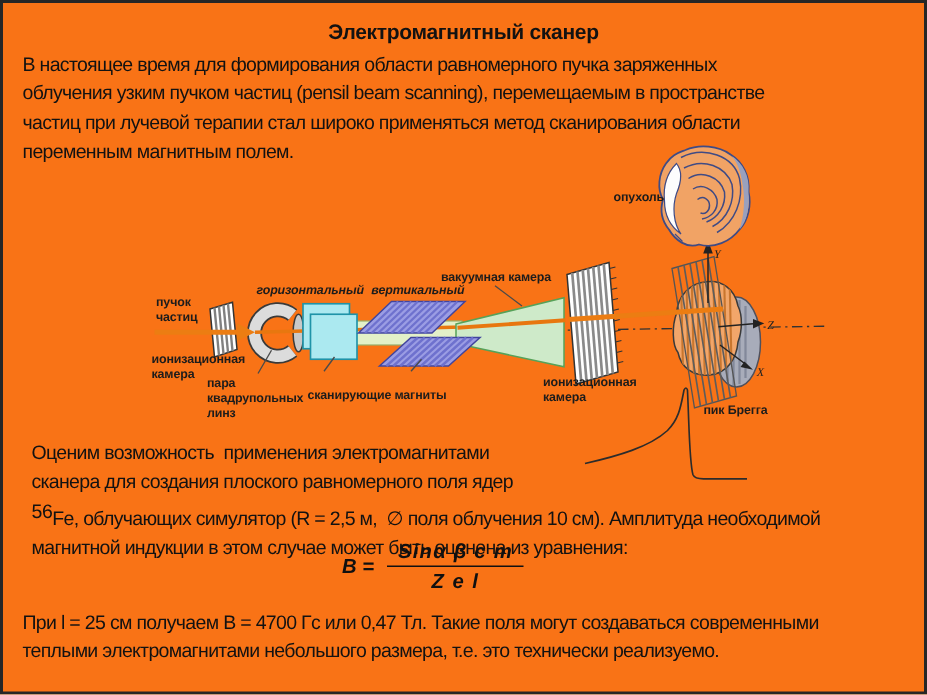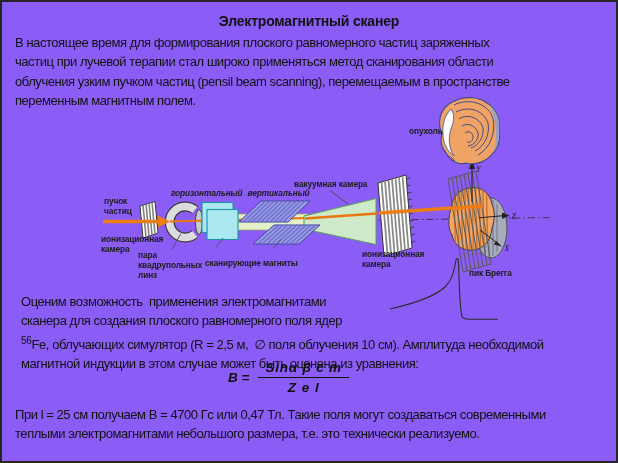--- a/index.html
+++ b/index.html
@@ -1,26 +1,26 @@
 <!DOCTYPE html>
 <html><head>
 <meta charset="utf-8">
 <style>
   html,body{margin:0;padding:0;background:#fff;}
   .slide{
     position:relative;width:614px;height:459px;border:2px solid #262626;
-    background:#8b5cf6;font-family:"Liberation Sans",sans-serif;color:#121212;overflow:hidden;
+    background:#f97316;font-family:"Liberation Sans",sans-serif;color:#121212;overflow:hidden;
   }
   .title{
     position:absolute;top:11px;left:0;width:100%;text-align:center;
     font-weight:bold;font-size:14px;letter-spacing:-0.2px;
   }
   .bodytext{position:absolute;font-size:13px;letter-spacing:-0.45px;line-height:19.3px;}
   .bline{white-space:pre;}
-  sup.iso{font-size:10px;letter-spacing:-0.3px;}
+  sup.iso{font-size:13px;letter-spacing:-0.3px;}
   .dlabel{
     position:absolute;font-size:8.3px;font-weight:bold;color:#1c1c1c;
     line-height:1.18;letter-spacing:-0.1px;z-index:3;
   }
   .center{text-align:left;}
   .nowrap{white-space:nowrap;}
   .hv{display:flex;gap:5px;white-space:nowrap;font-style:italic;}
   svg.diagram{position:absolute;left:0;top:0;z-index:2;}
   .formula{
     position:absolute;left:226px;top:358px;display:flex;align-items:center;
@@ -31,23 +31,23 @@
   .den{padding-top:2px;letter-spacing:1px;}
 </style>
 </head>
 <body>
 
 <div class="slide">
 
   <div class="title">Электромагнитный сканер</div>
 
   <div class="bodytext" style="left:13px;top:31px;">
-    <div class="bline">В настоящее время для формирования плоского равномерного частиц заряженных</div>
+    <div class="bline">В настоящее время для формирования области равномерного пучка заряженных</div>
+    <div class="bline">облучения узким пучком частиц (pensil beam scanning), перемещаемым в пространстве</div>
     <div class="bline">частиц при лучевой терапии стал широко применяться метод сканирования области</div>
-    <div class="bline">облучения узким пучком частиц (pensil beam scanning), перемещаемым в пространстве</div>
     <div class="bline">переменным магнитным полем.</div>
   </div>
 
   <svg class="diagram" width="614" height="459" viewBox="0 0 614 459">
 
     <defs>
       <clipPath id="tclip">
         <path d="M 449,207 C 450,195 458,187 468,186 C 479,184 488,191 490,202 C 493,208 493,218 490,226 C 489,238 482,247 471,248 C 460,249 452,243 450,233 C 446,228 446,215 449,207 Z"></path>
       </clipPath>
     </defs>

